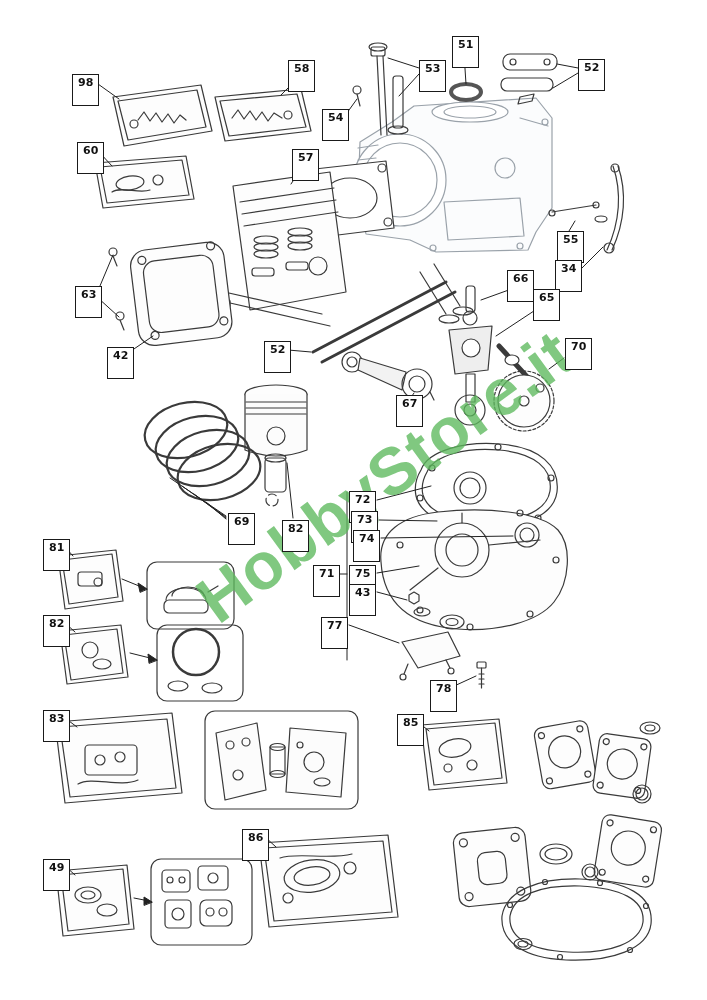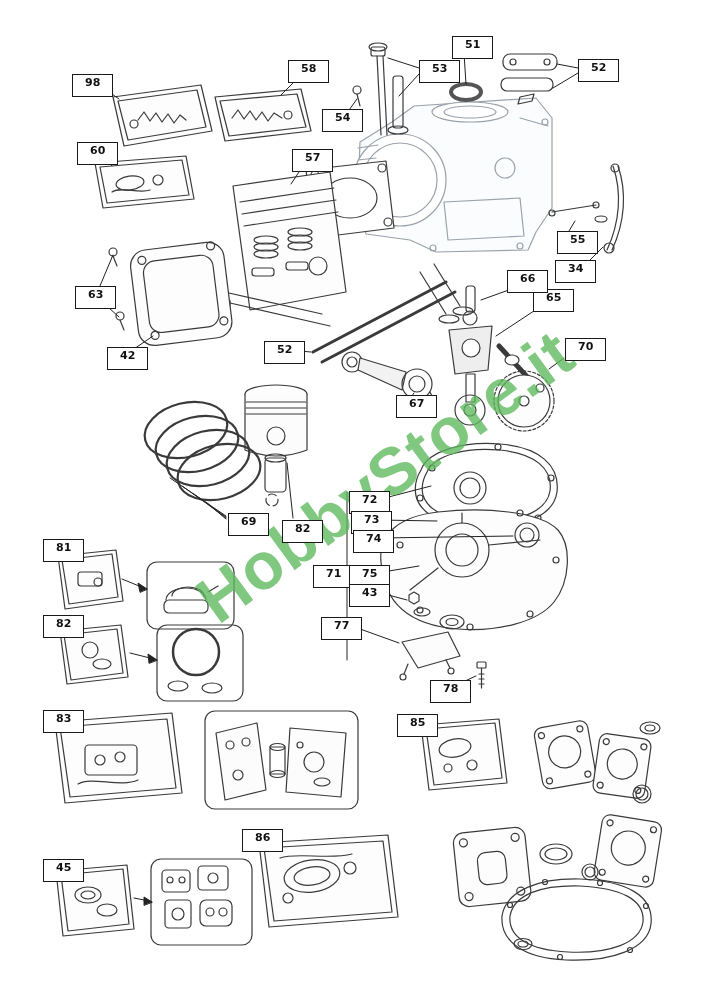--- a/index.html
+++ b/index.html
@@ -9,22 +9,22 @@
   }
   .artwork{position:absolute;left:0;top:0;z-index:1;}
   .watermark{
     position:absolute;left:55px;top:438px;width:660px;z-index:10;
     transform:rotate(-36deg);transform-origin:center center;
     font-family:"Liberation Sans",sans-serif;font-weight:bold;font-size:66px;
     color:rgba(92,184,92,0.78);text-align:center;letter-spacing:1px;
     pointer-events:none;user-select:none;white-space:nowrap;
   }
   .part-label{
-    position:absolute;z-index:30;min-width:22px;height:23px;line-height:16px;
-    padding:0 12px;background:#ffffff;border:1px solid #1a1a1a;box-sizing:border-box;
+    position:absolute;z-index:30;min-width:22px;height:32px;line-height:16px;
+    padding:0 5px;background:#ffffff;border:1px solid #1a1a1a;box-sizing:border-box;
     font-size:11px;font-weight:bold;color:#111;text-align:center;
   }
   svg *{vector-effect:non-scaling-stroke;}
 </style>
 </head>
 <body>
 
 <div class="stage">
 
   <svg class="artwork" width="707" height="1000" viewBox="0 0 707 1000" stroke="#3a3a3a" fill="none" stroke-width="1.2" stroke-linejoin="round" stroke-linecap="round">
@@ -483,17 +483,17 @@
   <div class="part-label" style="left:349px;top:491px">72</div>
   <div class="part-label" style="left:351px;top:511px">73</div>
   <div class="part-label" style="left:353px;top:530px">74</div>
   <div class="part-label" style="left:349px;top:565px">75</div>
   <div class="part-label" style="left:349px;top:584px">43</div>
   <div class="part-label" style="left:321px;top:617px">77</div>
   <div class="part-label" style="left:430px;top:680px">78</div>
   <div class="part-label" style="left:43px;top:539px">81</div>
   <div class="part-label" style="left:43px;top:615px">82</div>
   <div class="part-label" style="left:43px;top:710px">83</div>
-  <div class="part-label" style="left:43px;top:859px">45</div>
+  <div class="part-label" style="left:43px;top:859px">49</div>
   <div class="part-label" style="left:397px;top:714px">85</div>
   <div class="part-label" style="left:242px;top:829px">86</div>
 
 </div>
 
 </body></html>

